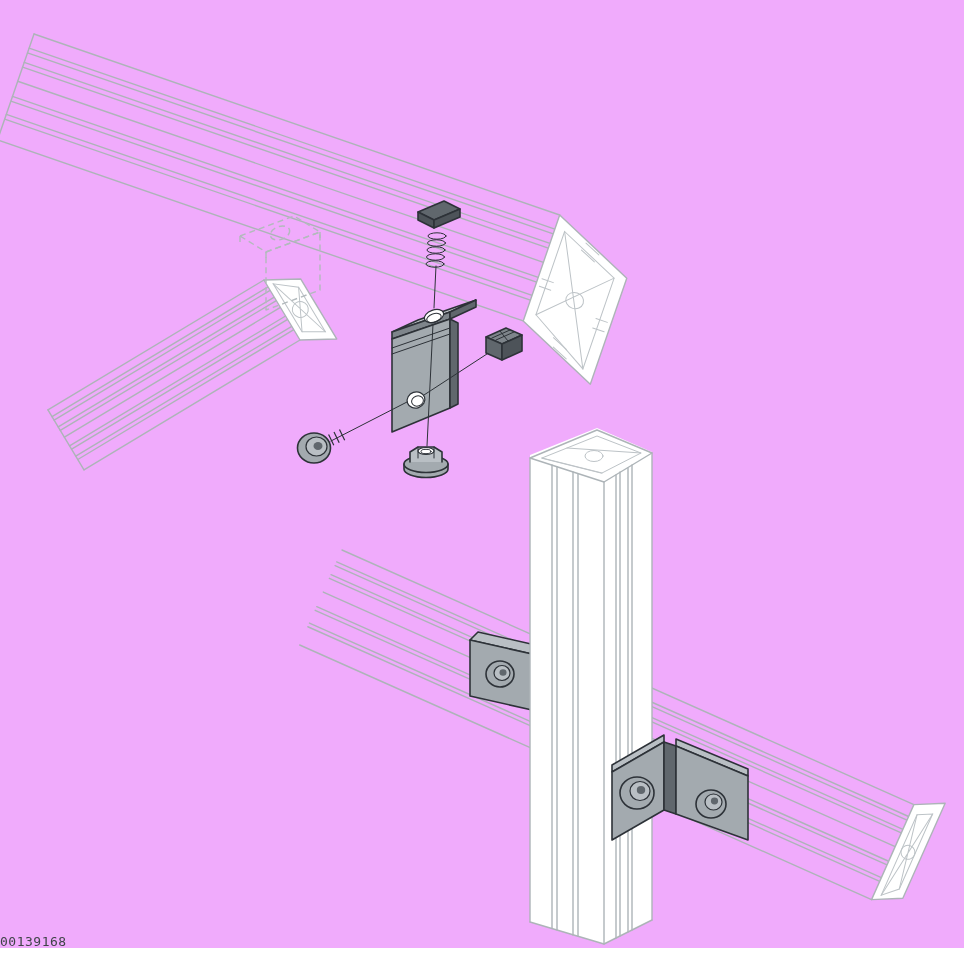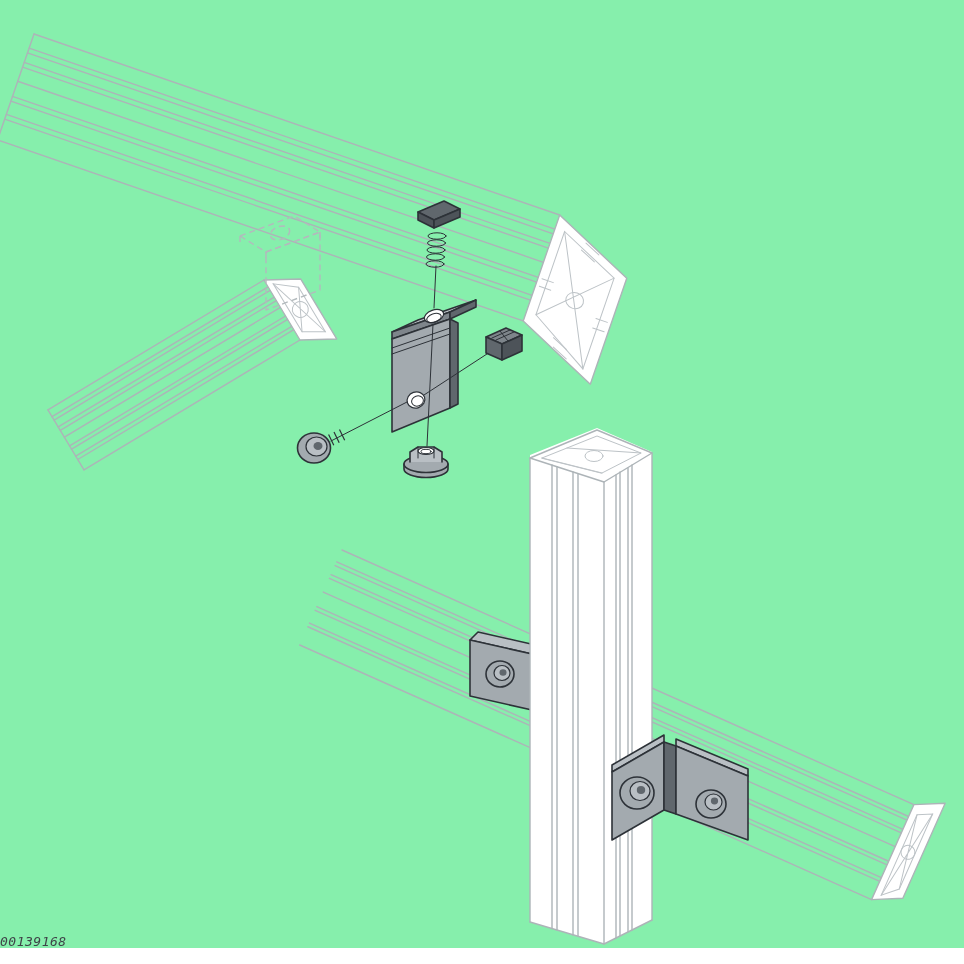--- a/index.html
+++ b/index.html
@@ -1,17 +1,17 @@
 <!DOCTYPE html>
 <html><head>
 <meta charset="utf-8">
 <style>
   html,body{margin:0;padding:0;background:#ffffff;}
-  .figure{position:relative;width:964px;height:948px;background:#86efac;overflow:hidden;
-          font-family:"DejaVu Sans","Liberation Sans",sans-serif;font-style:italic;}
+  .figure{position:relative;width:964px;height:948px;background:#f0abfc;overflow:hidden;
+          font-family:"DejaVu Sans","Liberation Sans",sans-serif;}
   svg{position:absolute;left:0;top:0;}
   
   .pl{stroke:#adb4b8;stroke-width:1.4;fill:none;stroke-linejoin:round;stroke-linecap:round;}
   .plf{stroke:#adb4b8;stroke-width:1.4;fill:#ffffff;stroke-linejoin:round;}
   .plt{stroke:#bdc3c7;stroke-width:1;fill:none;stroke-linecap:round;}
   .occ{fill:#ffffff;stroke:none;}
   
   .po{stroke:#2d3238;stroke-width:1.6;stroke-linejoin:round;stroke-linecap:round;}
   .po2{stroke:#2d3238;stroke-width:1.2;stroke-linejoin:round;}
   .thin{stroke:#2d3238;stroke-width:1;fill:none;stroke-linecap:round;}

